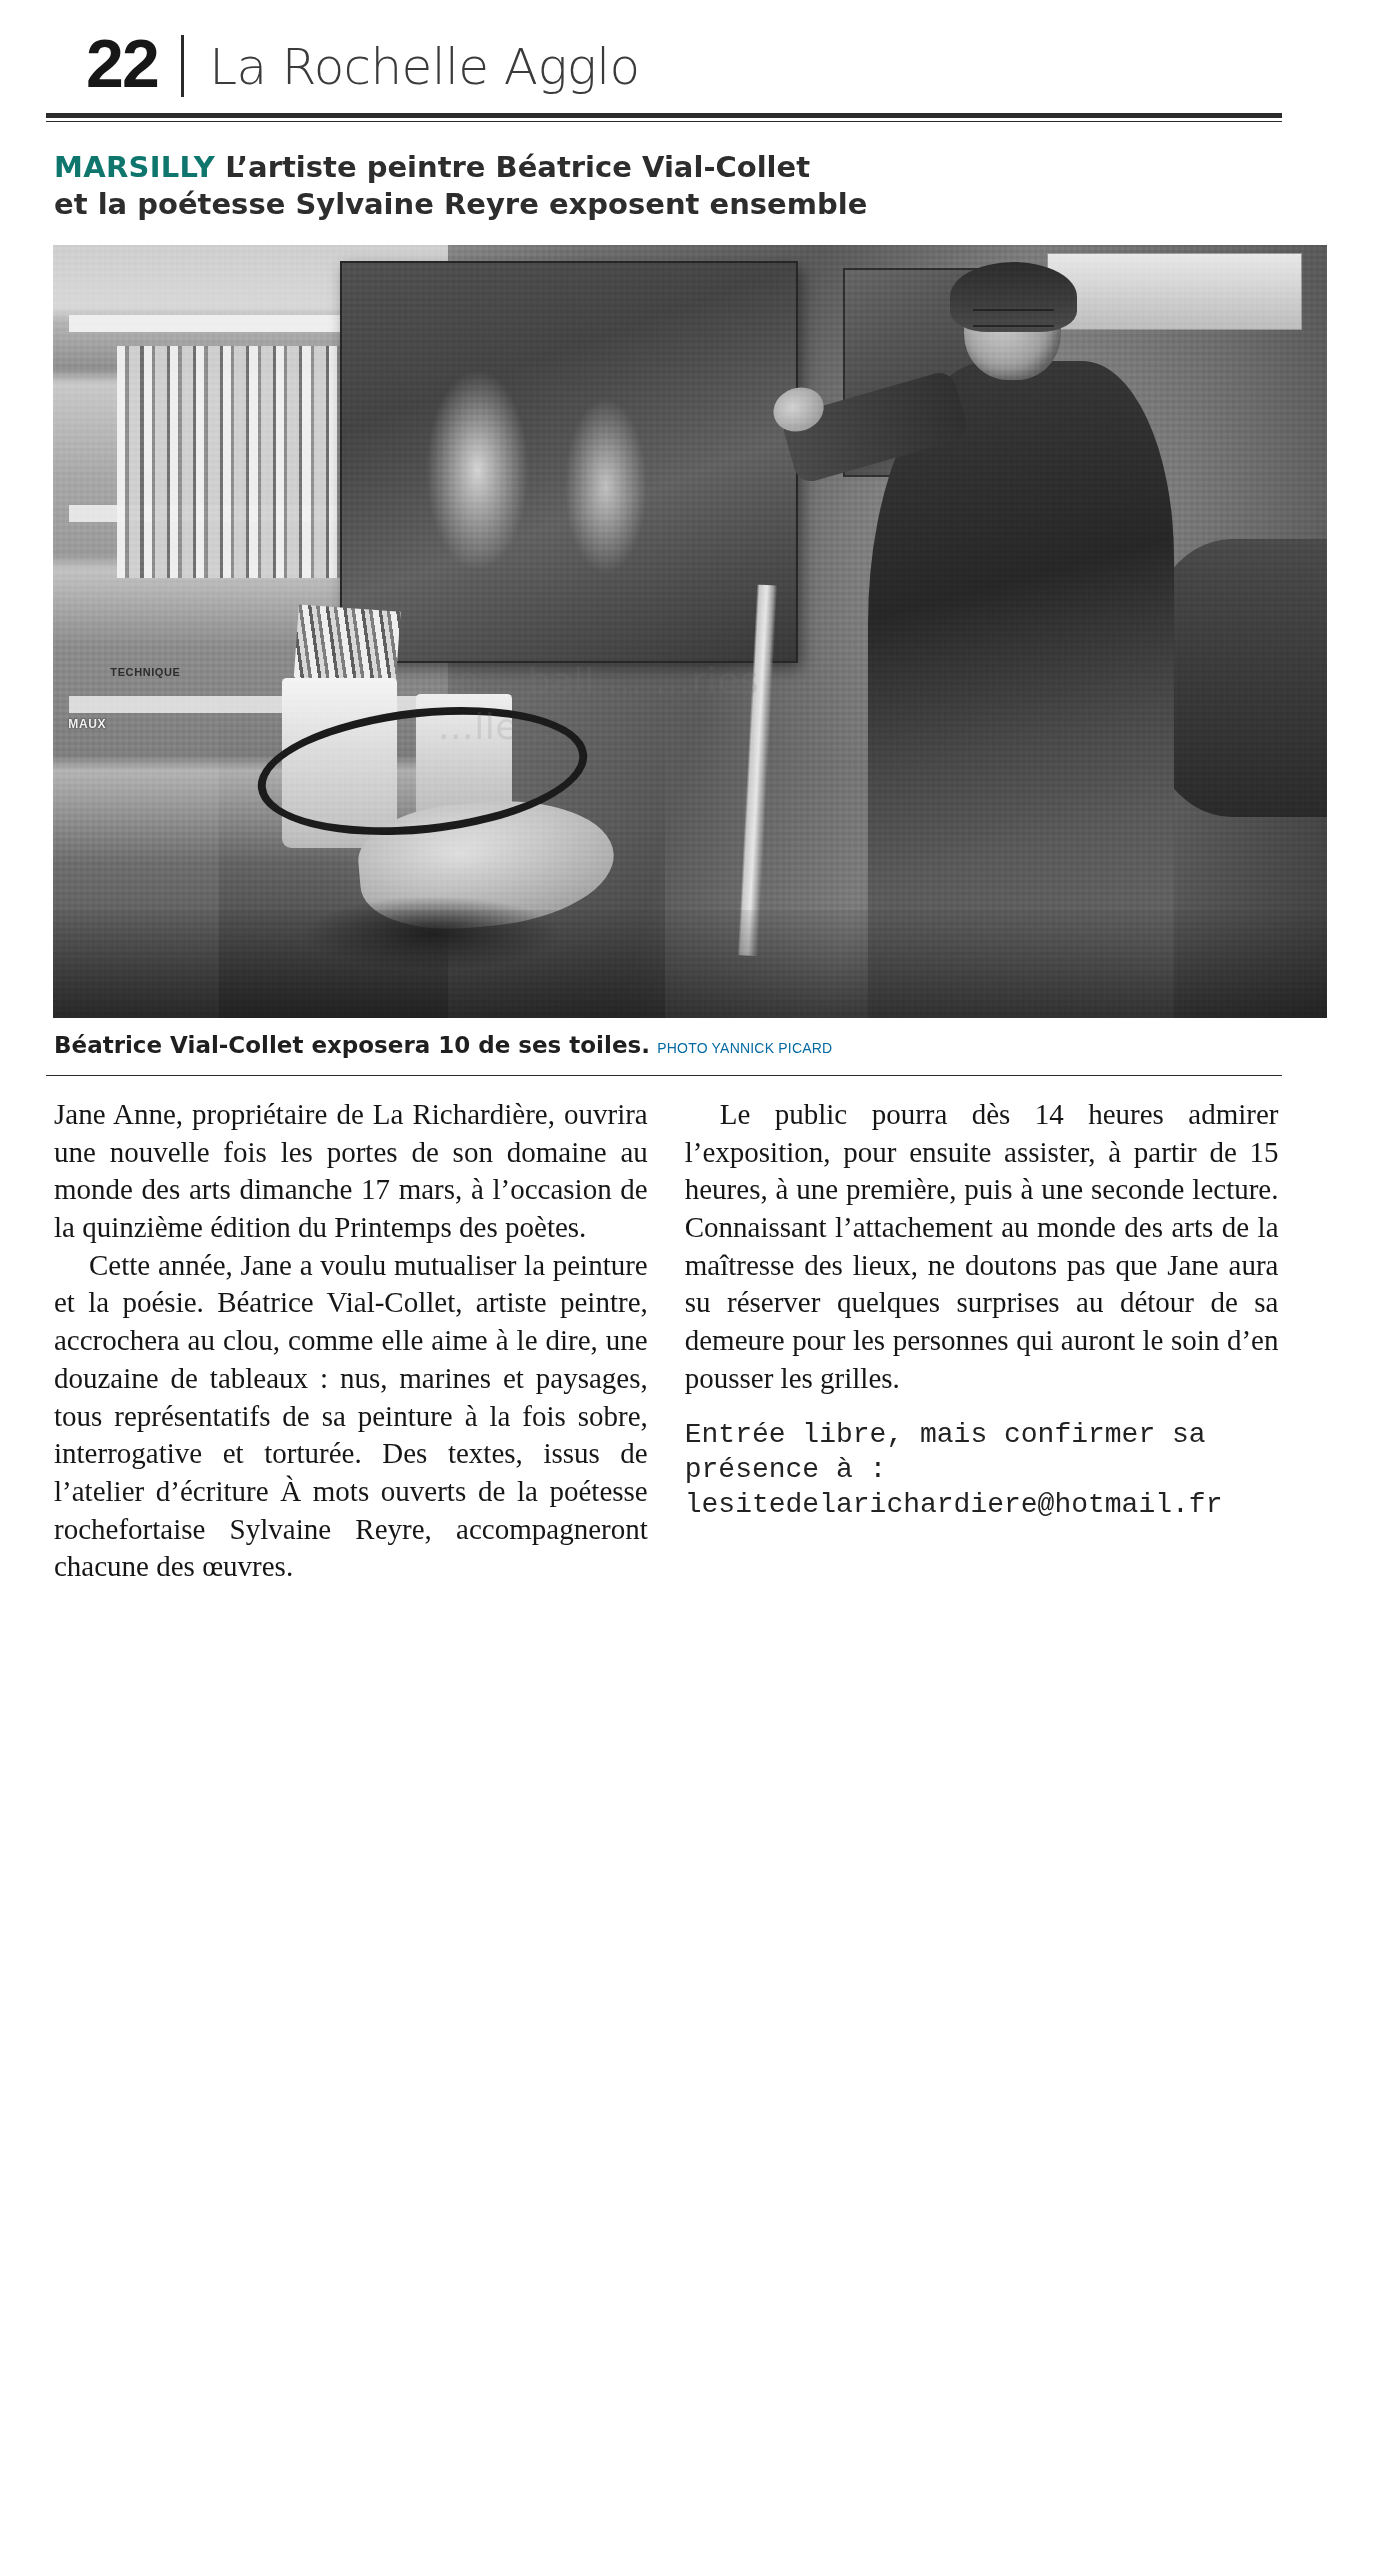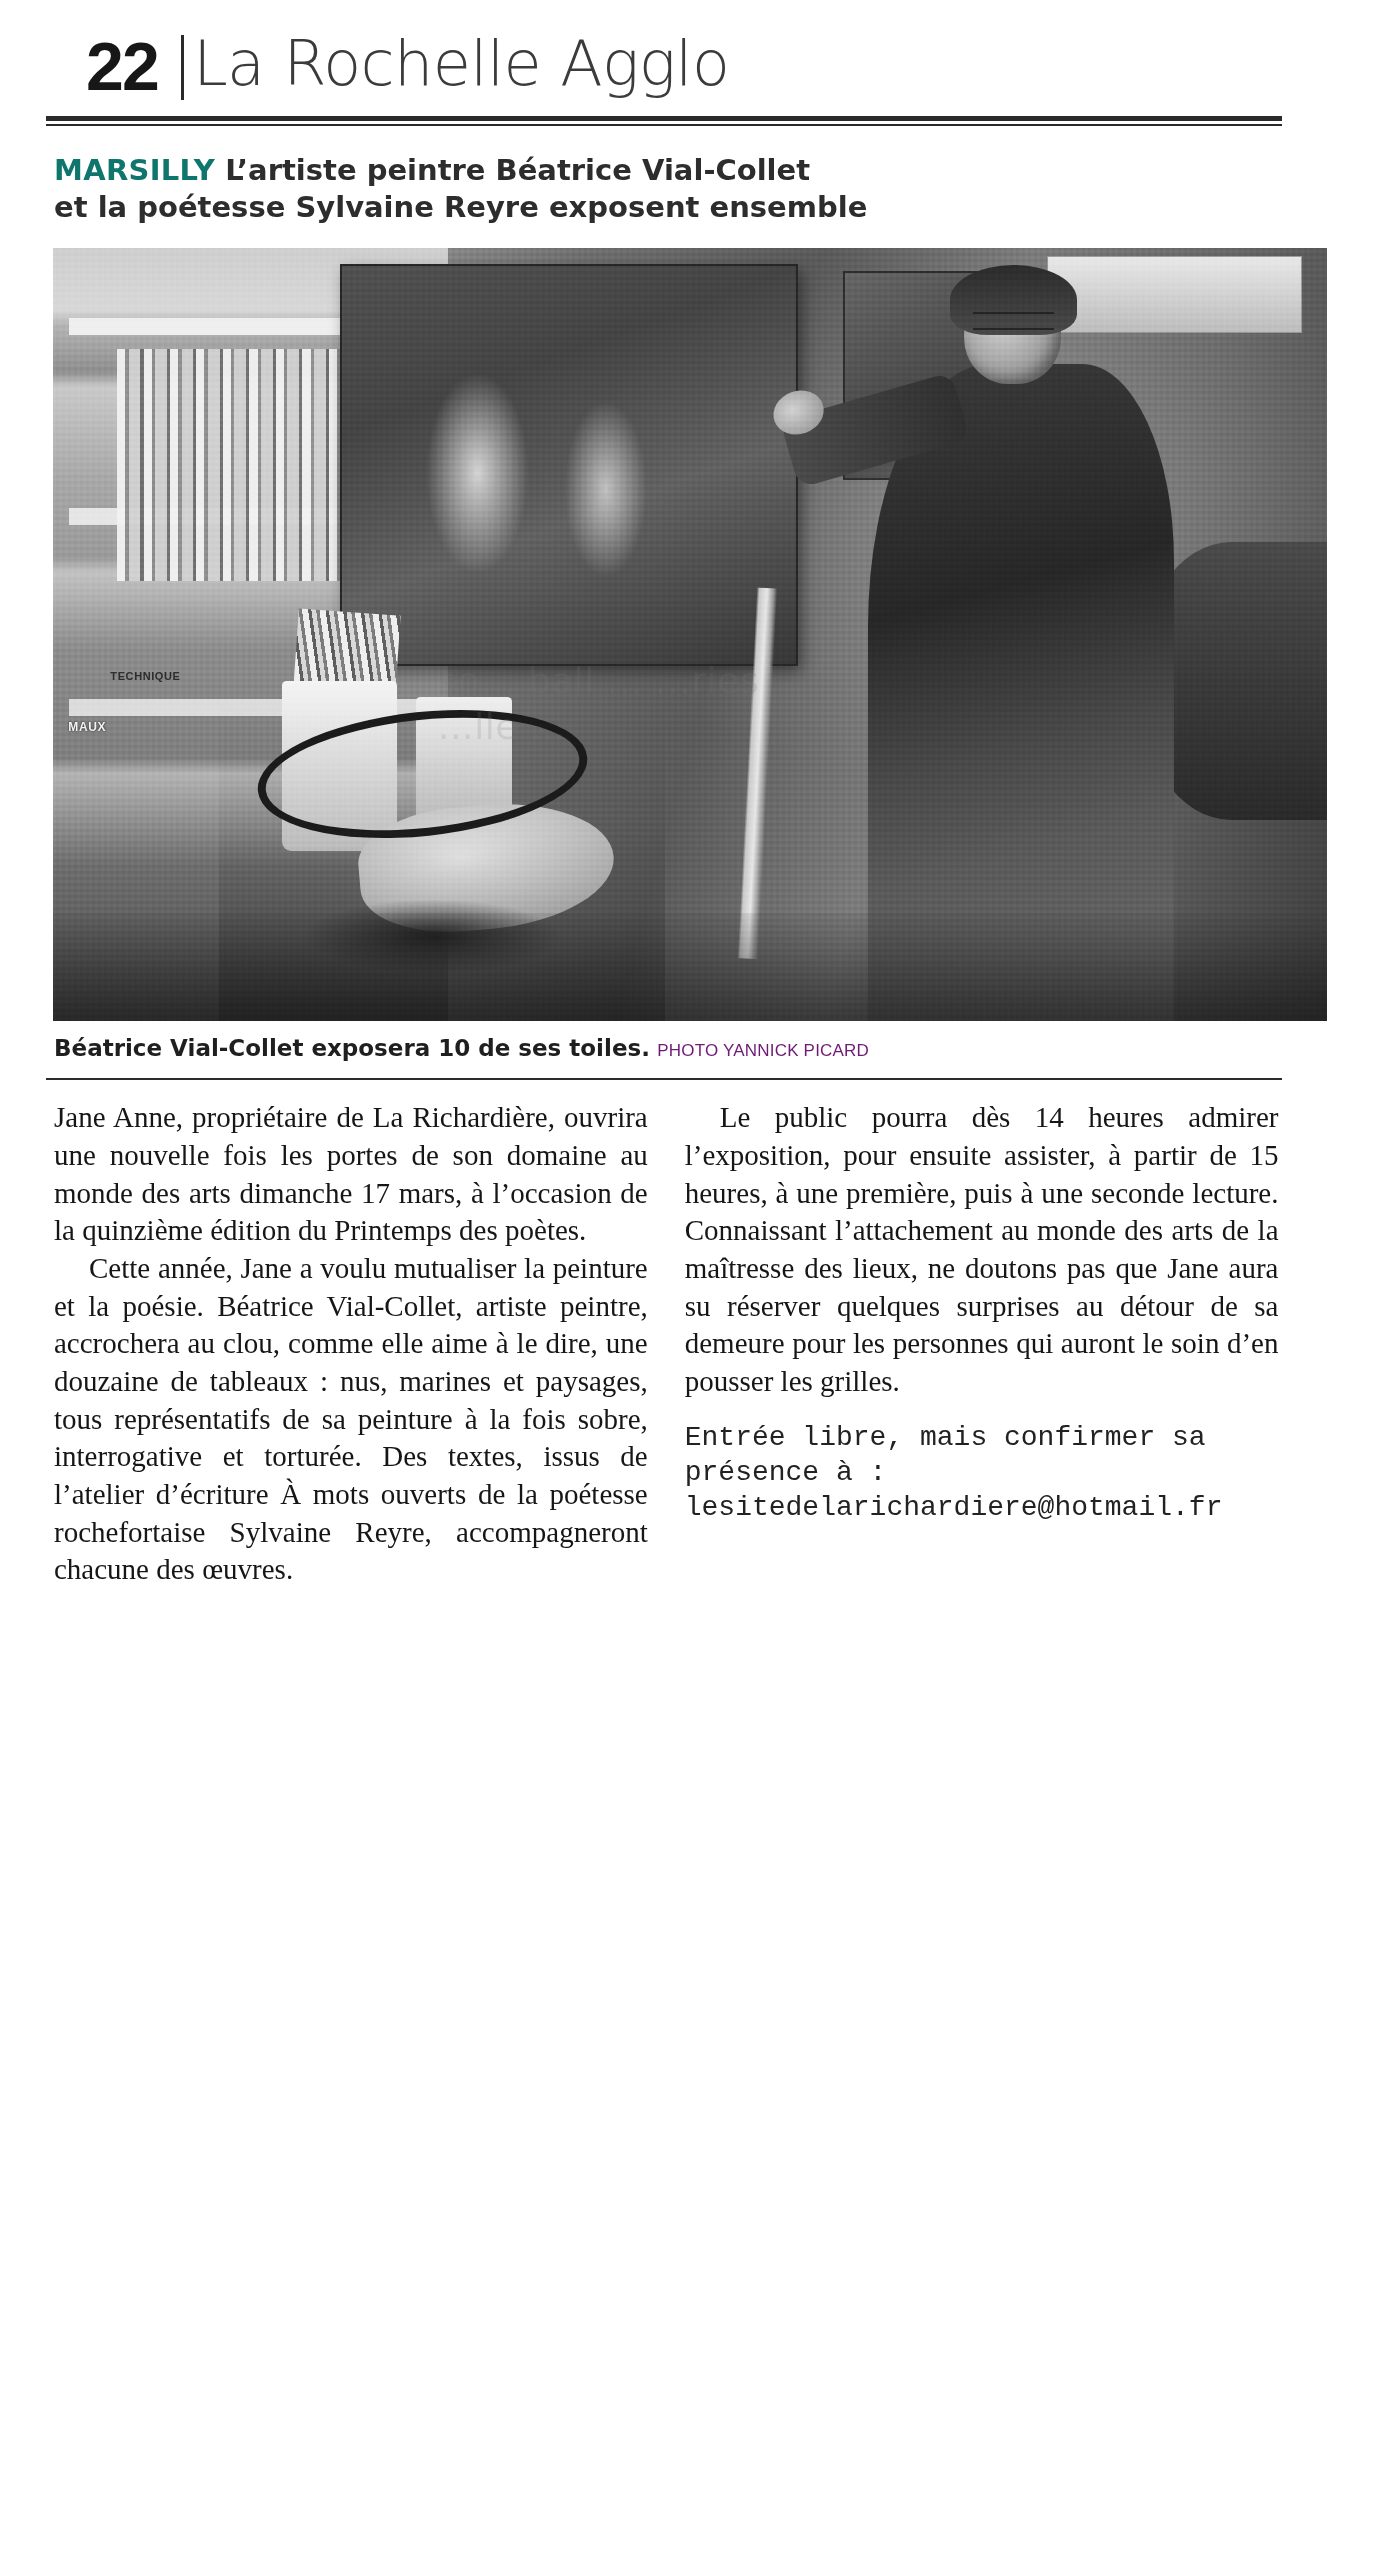--- a/index.html
+++ b/index.html
@@ -39,25 +39,25 @@
   .masthead-divider {
     width: 2.9px;
     align-self: stretch;
     background: #2a2a2a;
     margin-bottom: 1.2px;
     margin-top: 2.3px;
   }
   .section-title {
     font-family: "DejaVu Sans", sans-serif;
     font-weight: 300;
-    font-size: 62px;
+    font-size: 50px;
     line-height: 1;
     letter-spacing: -0.6px;
     color: #3b3b3b;
-    padding-left: 9px;
+    padding-left: 25px;
     padding-bottom: 5.8px;
     white-space: nowrap;
   }
   .rule-thick {
     margin: 15px 0 0 0;
     height: 5.2px;
     background: #2b2b2b;
   }
   .rule-thin {
     margin-top: 2.9px;
@@ -273,23 +273,23 @@
     padding-left: 8px;
     font-family: "DejaVu Sans", sans-serif;
     font-size: 23px;
     line-height: 1.2;
     color: #1f1f1f;
   }
   .caption .cap-bold { font-weight: bold; }
   .caption .cap-credit {
     font-family: "Liberation Sans", sans-serif;
     font-weight: normal;
-    font-size: 17px;
+    font-size: 14px;
     letter-spacing: 0.2px;
-    color: #701a75;
+    color: #0369a1;
   }
 
   
   .body-rule {
     margin-top: 15px;
     height: 1.7px;
     background: #2b2b2b;
   }
   .columns {
     display: flex;

